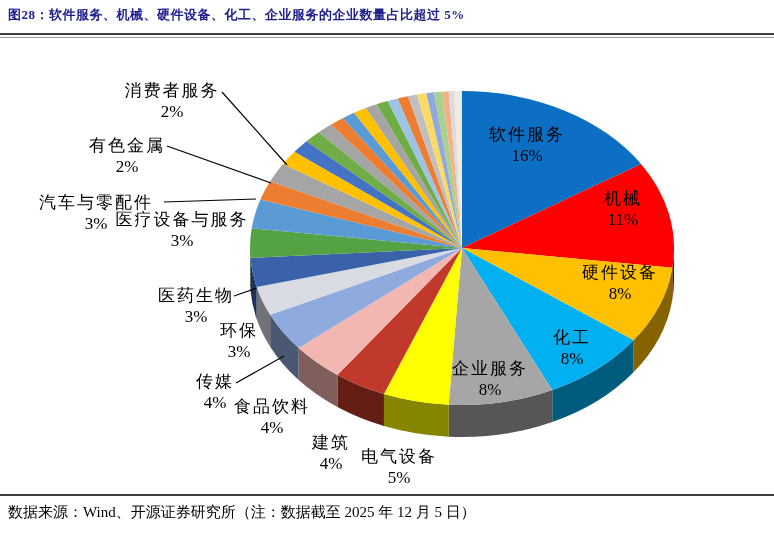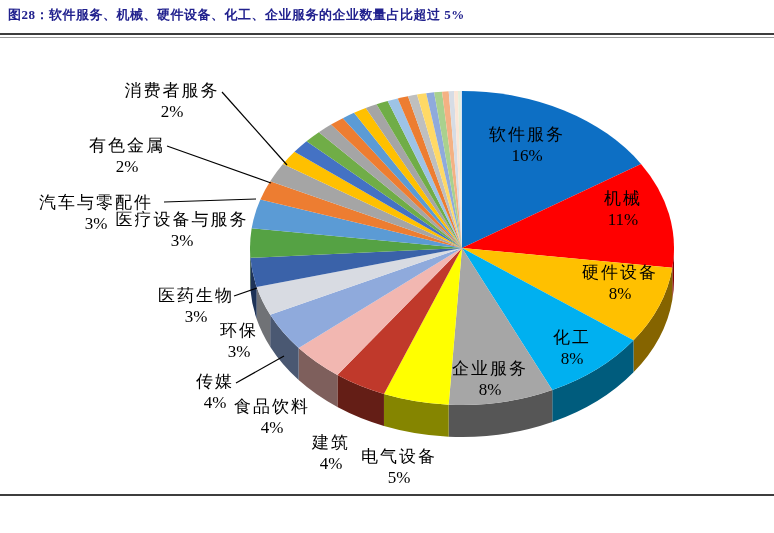--- a/index.html
+++ b/index.html
@@ -105,13 +105,14 @@
       <text x="272" y="412" text-anchor="middle" font-size="17"><tspan x="272" letter-spacing="2">食品饮料</tspan><tspan x="272" dy="21">4%</tspan></text>
       <text x="215" y="387" text-anchor="middle" font-size="17"><tspan x="215" letter-spacing="2">传媒</tspan><tspan x="215" dy="21">4%</tspan></text>
       <text x="239" y="336" text-anchor="middle" font-size="17"><tspan x="239" letter-spacing="2">环保</tspan><tspan x="239" dy="21">3%</tspan></text>
       <text x="196" y="301" text-anchor="middle" font-size="17"><tspan x="196" letter-spacing="2">医药生物</tspan><tspan x="196" dy="21">3%</tspan></text>
       <text x="182" y="225" text-anchor="middle" font-size="17"><tspan x="182" letter-spacing="2">医疗设备与服务</tspan><tspan x="182" dy="21">3%</tspan></text>
       <text x="96" y="208" text-anchor="middle" font-size="17"><tspan x="96" letter-spacing="2">汽车与零配件</tspan><tspan x="96" dy="21">3%</tspan></text>
       <text x="127" y="151" text-anchor="middle" font-size="17"><tspan x="127" letter-spacing="2">有色金属</tspan><tspan x="127" dy="21">2%</tspan></text>
       <text x="172" y="96" text-anchor="middle" font-size="17"><tspan x="172" letter-spacing="2">消费者服务</tspan><tspan x="172" dy="21">2%</tspan></text>
     </svg>
   <div class="rule-bottom"></div>
+  <div class="source-note">数据来源：Wind、开源证券研究所（注：数据截至 2025 年 12 月 5 日）</div>
 </div>
 
 </body></html>

